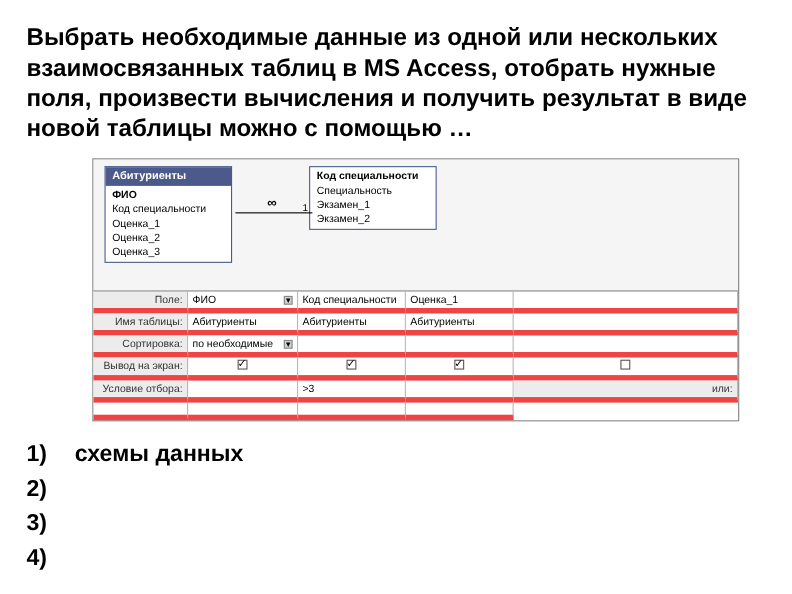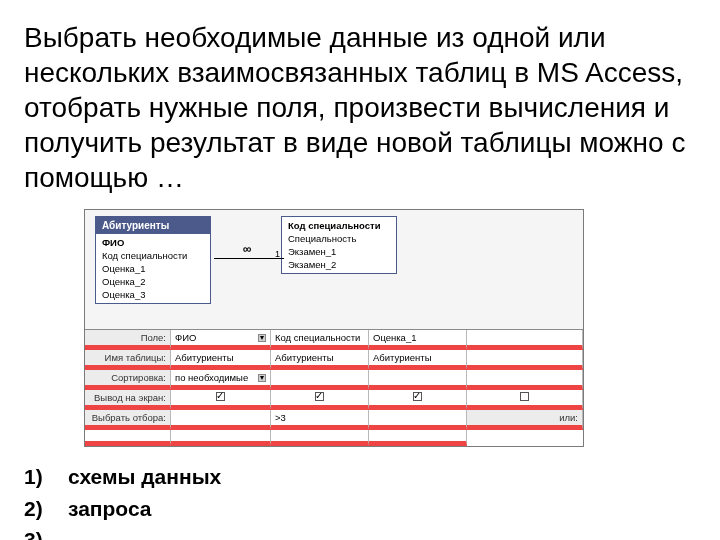--- a/index.html
+++ b/index.html
@@ -6,27 +6,27 @@
   body {
     margin: 0;
     padding: 20px 24px;
     width: 720px;
     height: 540px;
     font-family: Arial, Helvetica, sans-serif;
     background: #fff;
     color: #000;
   }
   .question {
-    font-size: 28px;
-    font-weight: normal;
+    font-size: 22px;
+    font-weight: bold;
     line-height: 1.25;
     margin-bottom: 14px;
   }
   .access-shot {
-    width: 500px;
+    width: 588px;
     margin: 0 0 14px 60px;
     border: 1px solid #7a7a7a;
     background: #e8e8e8;
     font-family: Tahoma, Arial, sans-serif;
     font-size: 10px;
   }
   .tables-pane {
     background: #f5f5f5;
     border-bottom: 1px solid #8a8a8a;
     height: 120px;
@@ -193,41 +193,40 @@
     <div></div>
     <div></div>
     <div></div>
 
     <div class="hdr">Вывод на экран:</div>
     <div class="chk"><span class="checked"></span></div>
     <div class="chk"><span class="checked"></span></div>
     <div class="chk"><span class="checked"></span></div>
     <div class="chk"><span></span></div>
 
-    <div class="hdr">Выбрать отбора:</div>
+    <div class="hdr">Условие отбора:</div>
     <div></div>
     <div>&gt;3</div>
     <div></div>
 
     <div class="hdr">или:</div>
     <div></div>
     <div></div>
     <div></div>
     <div></div>
   </div>
 </div>
 
 <div class="answers">
   <div class="row">
     <div class="num">1)</div>
     <div>схемы данных</div>
   </div>
   <div class="row">
     <div class="num">2)</div>
-    <div>запроса</div>
   </div>
   <div class="row">
     <div class="num">3)</div>
   </div>
   <div class="row">
     <div class="num">4)</div>
   </div>
 </div>
 
 </body></html>

